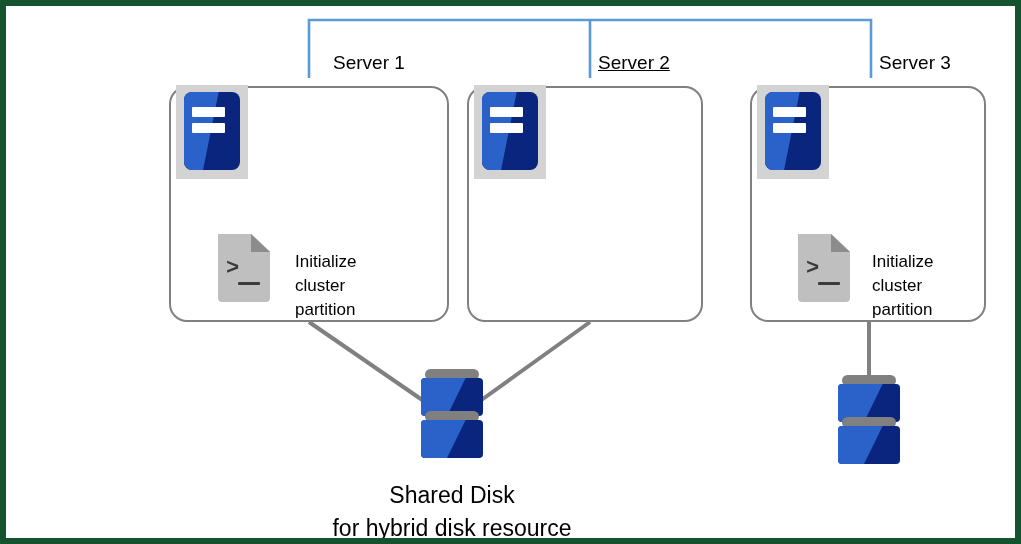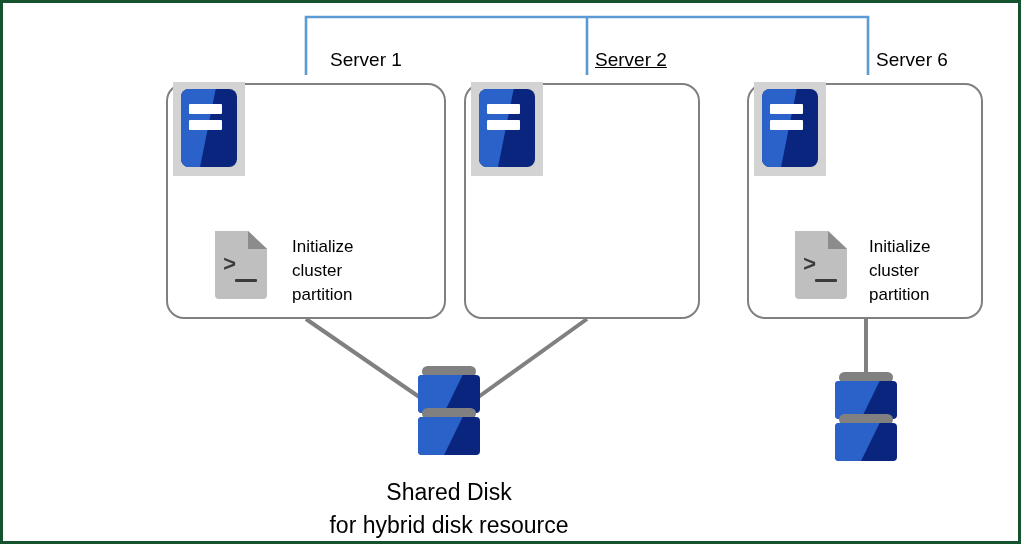--- a/index.html
+++ b/index.html
@@ -1,21 +1,21 @@
 <!DOCTYPE html>
 <html><head>
 <meta charset="utf-8">
 <style>
   html,body{margin:0;padding:0;background:#ffffff;}
   body{font-family:"Liberation Sans","DejaVu Sans",sans-serif;}
   #canvas{
     position:relative;
     width:1021px;height:544px;
     background:#ffffff;
-    border:3px solid #14532d;
+    border:6px solid #14532d;
     box-sizing:border-box;
     overflow:hidden;
   }
   #svg-layer{position:absolute;left:0;top:0;width:1021px;height:544px;}
 
   
   .srv-label{
     position:absolute;
     font-size:19px;
     color:#000000;
@@ -84,20 +84,21 @@
     position:absolute;left:20px;top:48px;width:22px;height:3px;
     background:#3b3b3b;border-radius:1px;
   }
 
   
   .script-caption{
     position:absolute;
     font-size:17px;
     color:#000000;
     line-height:1.42;
+    margin-top:12px;
   }
 
   
   .disk{
     position:absolute;
     width:62px;height:95px;
   }
   .disk .plate{
     position:absolute;left:4px;width:54px;height:11px;
     background:#808080;border-radius:6px;
@@ -140,21 +141,21 @@
 
     <line x1="303" y1="316" x2="425" y2="400" stroke="#808080" stroke-width="4"></line>
 
     <line x1="584" y1="316" x2="467" y2="400" stroke="#808080" stroke-width="4"></line>
 
     <line x1="863" y1="316" x2="863" y2="372" stroke="#808080" stroke-width="4"></line>
   </svg>
 
   <div class="srv-label" style="left:327px;top:47px;">Server 1</div>
   <div class="srv-label" style="left:592px;top:47px;text-decoration:underline;">Server 2</div>
-  <div class="srv-label" style="left:873px;top:47px;">Server 6</div>
+  <div class="srv-label" style="left:873px;top:47px;">Server 3</div>
 
   <div class="server-box" style="left:163px;top:80px;width:280px;height:236px;"></div>
 
   <div class="server-icon" style="left:170px;top:79px;">
     <div class="chassis">
       <div class="sheen"></div>
       <div class="bar b1"></div>
       <div class="bar b2"></div>
     </div>
   </div>

